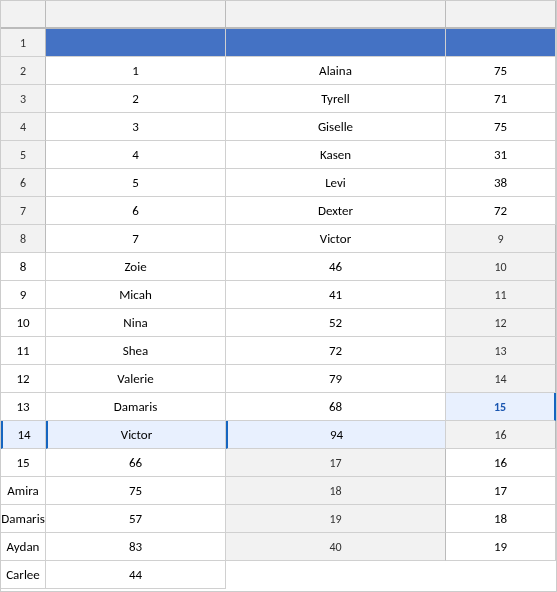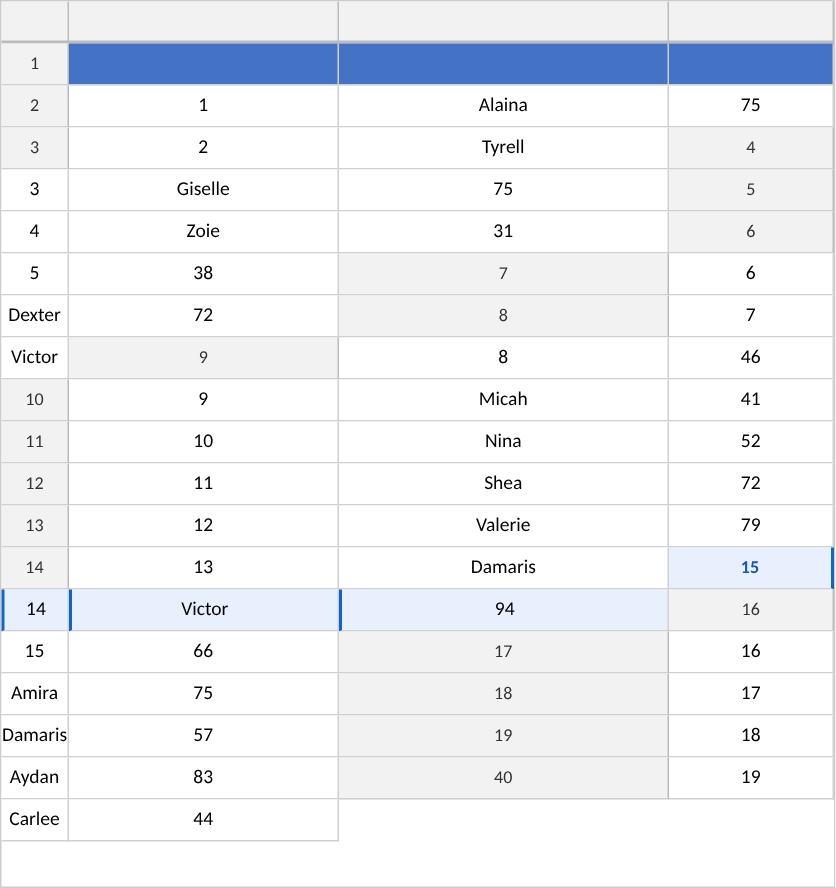--- a/index.html
+++ b/index.html
@@ -123,60 +123,64 @@
   </div>
 
   <div id="data-rows-container" class="sheet-grid">
   <div class="cell row-num">2</div>
       <div class="cell data-cell">1</div>
       <div class="cell data-cell">Alaina</div>
       <div class="cell data-cell">75</div>
       <div class="cell row-num">3</div>
       <div class="cell data-cell">2</div>
       <div class="cell data-cell">Tyrell</div>
+      <div class="cell data-cell">71</div>
       <div class="cell row-num">4</div>
       <div class="cell data-cell">3</div>
       <div class="cell data-cell">Giselle</div>
       <div class="cell data-cell">75</div>
       <div class="cell row-num">5</div>
       <div class="cell data-cell">4</div>
-      <div class="cell data-cell">Zoie</div>
+      <div class="cell data-cell">Kasen</div>
       <div class="cell data-cell">31</div>
       <div class="cell row-num">6</div>
       <div class="cell data-cell">5</div>
+      <div class="cell data-cell">Levi</div>
       <div class="cell data-cell">38</div>
       <div class="cell row-num">7</div>
       <div class="cell data-cell">6</div>
       <div class="cell data-cell">Dexter</div>
       <div class="cell data-cell">72</div>
       <div class="cell row-num">8</div>
       <div class="cell data-cell">7</div>
       <div class="cell data-cell">Victor</div>
       <div class="cell row-num">9</div>
       <div class="cell data-cell">8</div>
+      <div class="cell data-cell">Zoie</div>
       <div class="cell data-cell">46</div>
       <div class="cell row-num">10</div>
       <div class="cell data-cell">9</div>
       <div class="cell data-cell">Micah</div>
       <div class="cell data-cell">41</div>
       <div class="cell row-num">11</div>
       <div class="cell data-cell">10</div>
       <div class="cell data-cell">Nina</div>
       <div class="cell data-cell">52</div>
       <div class="cell row-num">12</div>
       <div class="cell data-cell">11</div>
       <div class="cell data-cell">Shea</div>
       <div class="cell data-cell">72</div>
       <div class="cell row-num">13</div>
       <div class="cell data-cell">12</div>
       <div class="cell data-cell">Valerie</div>
       <div class="cell data-cell">79</div>
       <div class="cell row-num">14</div>
       <div class="cell data-cell">13</div>
       <div class="cell data-cell">Damaris</div>
+      <div class="cell data-cell">68</div>
       <div class="cell row-num selected-row-num">15</div>
       <div class="cell data-cell selected-cell">14</div>
       <div class="cell data-cell selected-cell">Victor</div>
       <div class="cell data-cell selected-cell">94</div>
       <div class="cell row-num">16</div>
       <div class="cell data-cell">15</div>
       <div class="cell data-cell">66</div>
       <div class="cell row-num">17</div>
       <div class="cell data-cell">16</div>
       <div class="cell data-cell">Amira</div>

